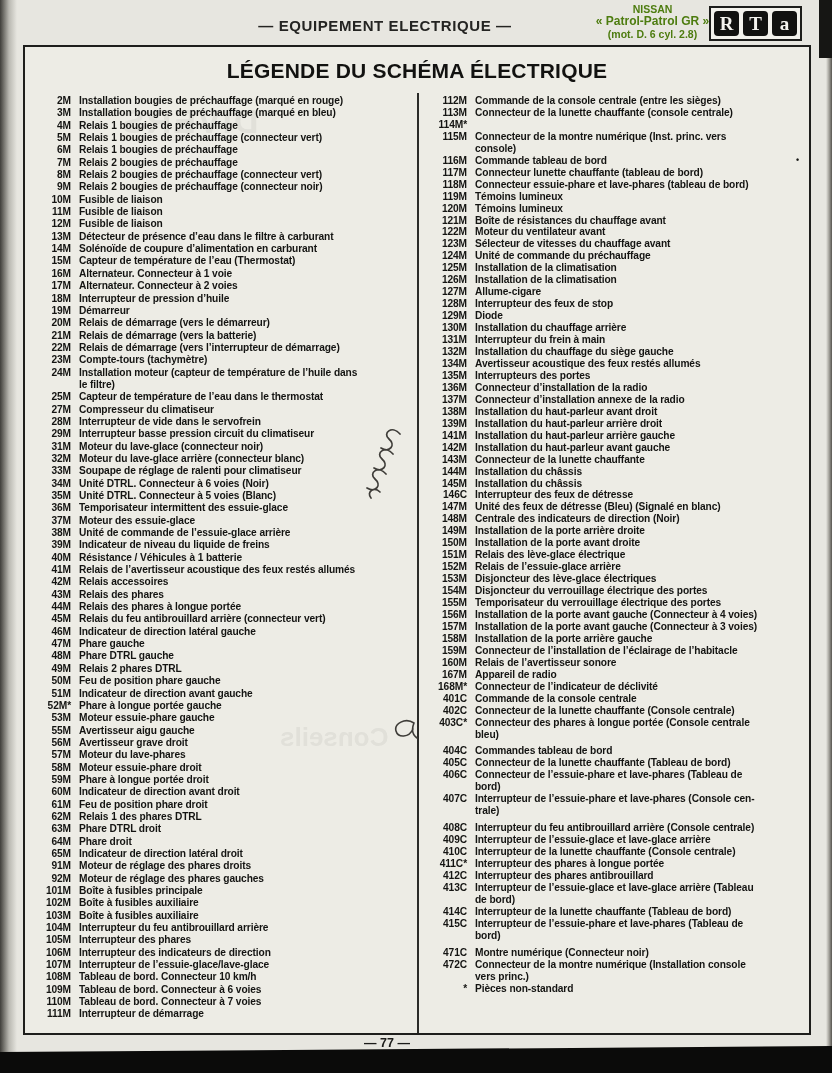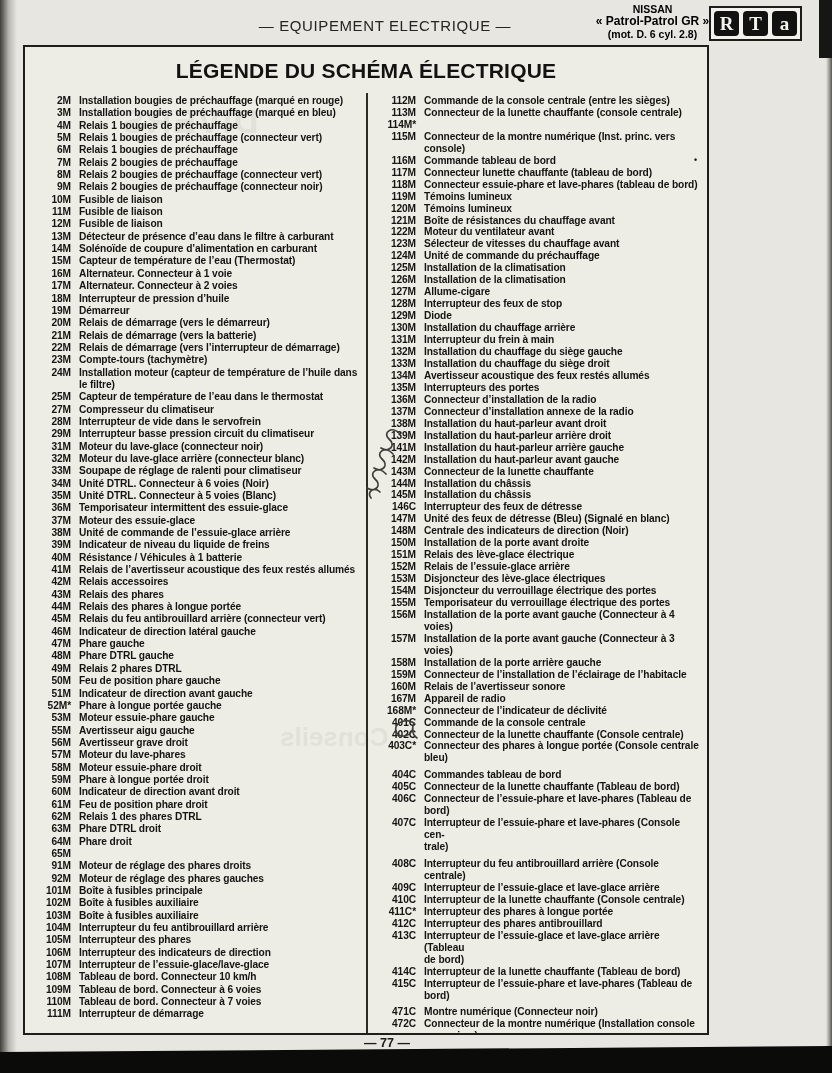--- a/index.html
+++ b/index.html
@@ -10,33 +10,33 @@
   .edge-left{position:absolute; left:0; top:0; bottom:0; width:18px;
     background:linear-gradient(90deg,#3f3e3a 0px,#76756f 4px,#b9b8b1 9px,rgba(0,0,0,0) 17px); z-index:5;}
   .edge-right{position:absolute; right:0; top:0; bottom:0; width:6px;
     background:linear-gradient(270deg,#56544f 0px,#a5a39c 3px,rgba(0,0,0,0) 6px); z-index:5;}
   .corner-tr{position:absolute; right:0; top:0; width:13px; height:58px; background:#161614; z-index:6;}
   .bar-bottom{position:absolute; left:-10px; top:1049px; width:860px; height:45px;
     background:#0b0b0a; transform:rotate(-0.4deg); z-index:7;}
 
   
   .section-title{position:absolute; left:0; top:17px; width:770px; text-align:center;
-    font-weight:400; font-size:15px; letter-spacing:0.6px; color:#242422;}
-  .vehicle{position:absolute; left:575px; top:3px; width:155px; text-align:center; color:#000000;}
+    font-weight:700; font-size:15px; letter-spacing:0.6px; color:#242422;}
+  .vehicle{position:absolute; left:575px; top:3px; width:155px; text-align:center; color:#4d7c0f;}
   .vehicle .brand{font-weight:700; font-size:10.5px; line-height:12px;}
   .vehicle .model{font-weight:700; font-size:12px; line-height:13px;}
   .vehicle .engine{font-weight:700; font-size:10.5px; line-height:12px;}
   .logo{position:absolute; right:30px; top:6px; display:flex; gap:4px; padding:3px;
     border:2px solid #1d1d1b; background:#f3f2ec;}
   .logo .sq{width:25px; height:25px; background:#121210; border-radius:4px;
     display:flex; align-items:center; justify-content:center;
     font-family:"Liberation Serif", serif; font-weight:700; font-size:19px; color:#f4f3ee;}
 
   
-  .legend-box{position:absolute; left:23px; top:45px; width:686px; height:990px;
+  .legend-box{position:absolute; left:23px; top:45px; width:788px; height:990px;
     box-sizing:border-box; border:2px solid #1e1e1c; background:#edece5;}
   .legend-title{margin-top:11px; text-align:center; font-weight:700; font-size:21px;
     line-height:25px; letter-spacing:0.2px; color:#121210;}
   .cols{position:absolute; left:0; right:0; top:46px; bottom:0; display:flex;}
   .col{width:50%; box-sizing:border-box; padding:2px 6px 0 8px; overflow:hidden;}
   .col-left .item{line-height:12.35px;}
   .col-right{border-left:2px solid #2b2b28; padding-left:10px;}
   .col-right .item{line-height:11.95px;}
 
   .item{display:flex; align-items:flex-start; font-weight:700; font-size:10.2px;
@@ -317,20 +317,21 @@
           <div class="item">
             <span class="code">63M</span>
             <span class="label">Phare DTRL droit</span>
           </div>
           <div class="item">
             <span class="code">64M</span>
             <span class="label">Phare droit</span>
           </div>
           <div class="item">
             <span class="code">65M</span>
+            <span class="label">Indicateur de direction latéral droit</span>
           </div>
           <div class="item">
             <span class="code">91M</span>
             <span class="label">Moteur de réglage des phares droits</span>
           </div>
           <div class="item">
             <span class="code">92M</span>
             <span class="label">Moteur de réglage des phares gauches</span>
           </div>
           <div class="item">
@@ -458,24 +459,20 @@
           </div>
           <div class="item">
             <span class="code">131M</span>
             <span class="label">Interrupteur du frein à main</span>
           </div>
           <div class="item">
             <span class="code">132M</span>
             <span class="label">Installation du chauffage du siège gauche</span>
           </div>
           <div class="item">
-            <span class="code">133M</span>
-            <span class="label">Installation du chauffage du siège droit</span>
-          </div>
-          <div class="item">
             <span class="code">134M</span>
             <span class="label">Avertisseur acoustique des feux restés allumés</span>
           </div>
           <div class="item">
             <span class="code">135M</span>
             <span class="label">Interrupteurs des portes</span>
           </div>
           <div class="item">
             <span class="code">136M</span>
             <span class="label">Connecteur d’installation de la radio</span>
@@ -516,20 +513,24 @@
             <span class="code">146C</span>
             <span class="label">Interrupteur des feux de détresse</span>
           </div>
           <div class="item">
             <span class="code">147M</span>
             <span class="label">Unité des feux de détresse (Bleu) (Signalé en blanc)</span>
           </div>
           <div class="item">
             <span class="code">148M</span>
             <span class="label">Centrale des indicateurs de direction (Noir)</span>
+          </div>
+          <div class="item">
+            <span class="code">149M</span>
+            <span class="label">Installation de la porte arrière droite</span>
           </div>
           <div class="item">
             <span class="code">150M</span>
             <span class="label">Installation de la porte avant droite</span>
           </div>
           <div class="item">
             <span class="code">151M</span>
             <span class="label">Relais des lève-glace électrique</span>
           </div>
           <div class="item">

